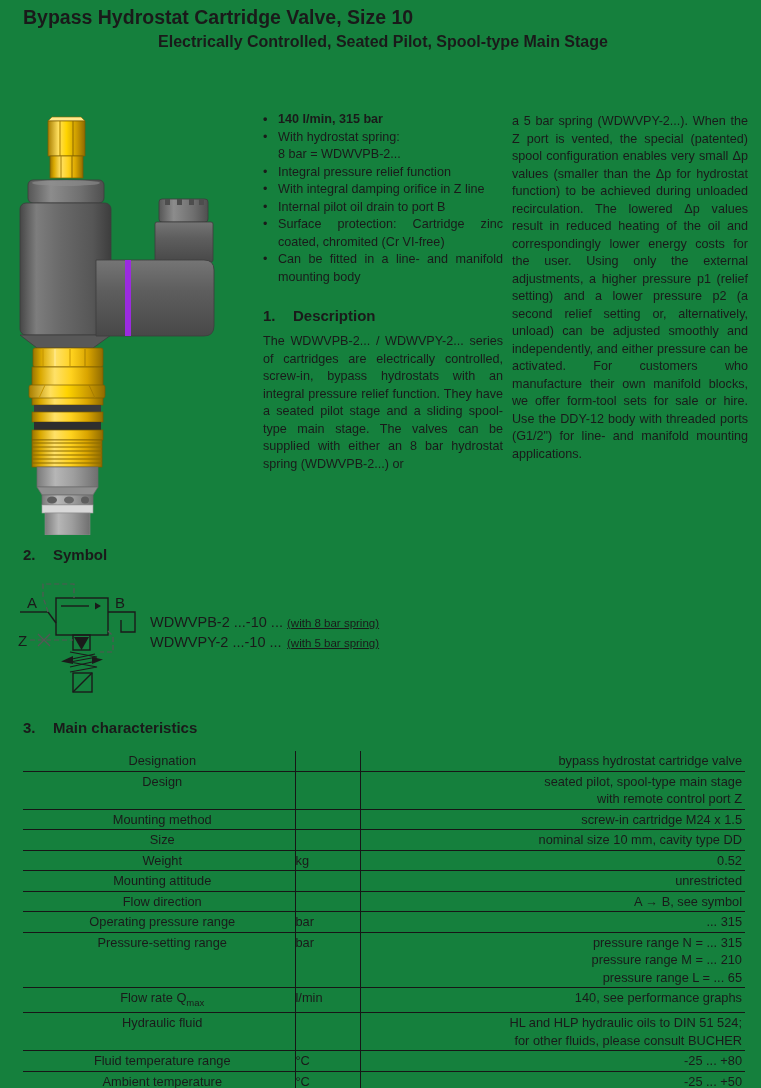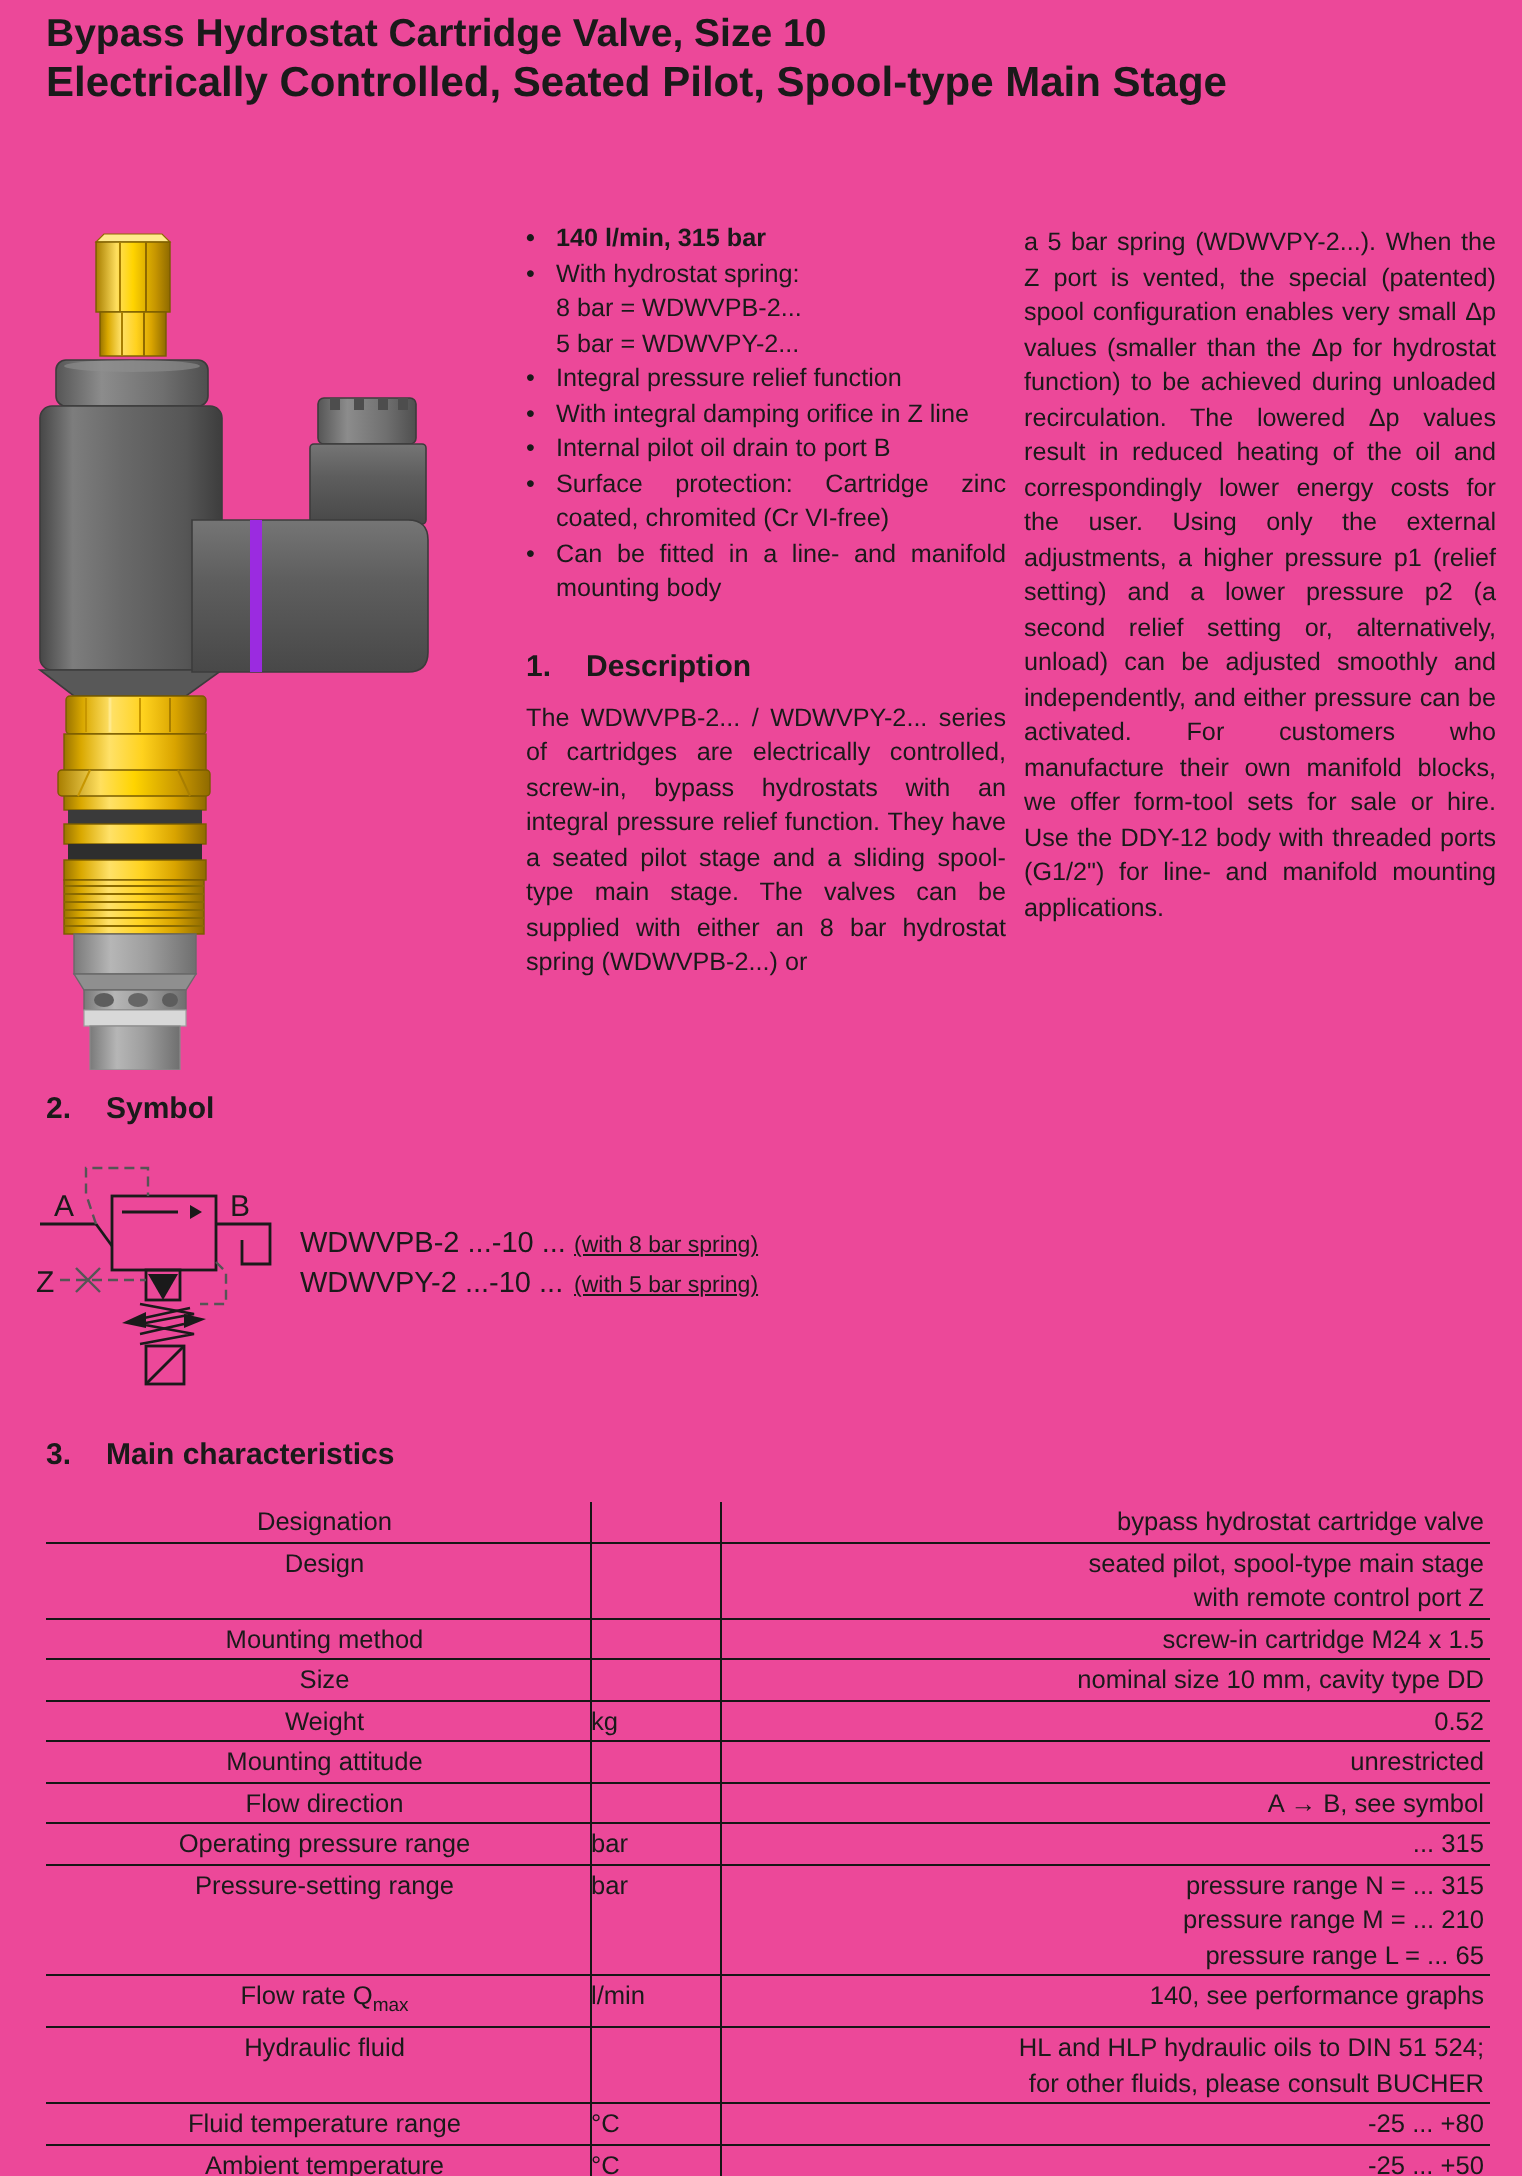--- a/index.html
+++ b/index.html
@@ -1,21 +1,21 @@
 <!DOCTYPE html>
 <html lang="en"><head>
 <meta charset="utf-8">
 <style>
   html,body{margin:0;padding:0;background:#fff;}
-  .page{position:relative;width:761px;height:1088px;background:#ec4899;overflow:hidden;
+  .page{position:relative;width:761px;height:1088px;background:#15803d;overflow:hidden;
         font-family:"Liberation Sans", sans-serif;color:#1a1a1a;}
   
   .hdr{position:absolute;left:23px;top:6px;width:720px;}
   .hdr h1{margin:0 0 3px 0;font-size:19.5px;line-height:23px;font-weight:bold;}
-  .hdr .sub{font-size:21px;line-height:19px;font-weight:bold;}
+  .hdr .sub{font-size:16px;line-height:19px;font-weight:bold;text-align:center;}
   
   .photo{position:absolute;left:15px;top:113px;width:240px;height:422px;}
   .midcol{position:absolute;left:263px;top:111px;width:240px;}
   .rightcol{position:absolute;left:512px;top:111px;width:236px;}
   .body-text{margin:0;font-size:12.6px;line-height:17.5px;text-align:justify;}
   .rightcol .body-text{padding-top:2px;}
   
   .feat{display:flex;font-size:12.6px;line-height:17.5px;}
   .feat .dot{width:15px;flex:none;}
   .feat .ftext{flex:1;text-align:justify;}
@@ -176,21 +176,20 @@
     <div class="features">
         <div class="feat">
           <span class="dot b">•</span>
           <span class="ftext b">140 l/min, 315 bar</span>
         </div>
         <div class="feat">
           <span class="dot">•</span>
           <span class="ftext">With hydrostat spring:</span>
         </div>
         <div class="fsub">8 bar = WDWVPB-2...</div>
-        <div class="fsub">5 bar = WDWVPY-2...</div>
         <div class="feat">
           <span class="dot">•</span>
           <span class="ftext">Integral pressure relief function</span>
         </div>
         <div class="feat">
           <span class="dot">•</span>
           <span class="ftext">With integral damping orifice in Z line</span>
         </div>
         <div class="feat">
           <span class="dot">•</span>

